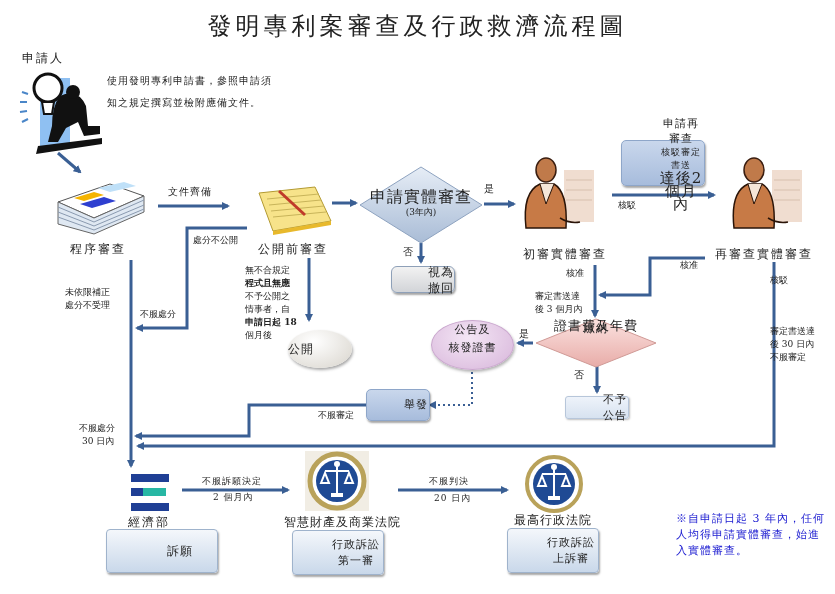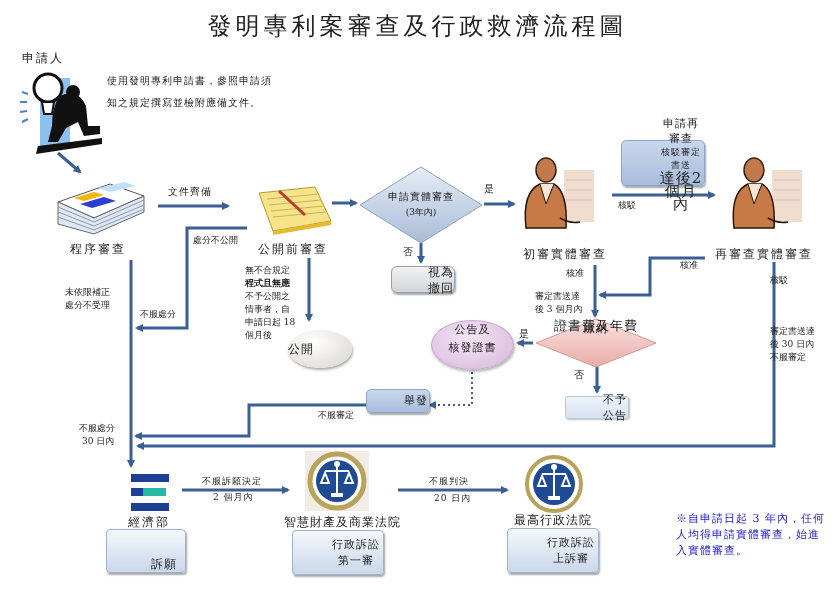--- a/index.html
+++ b/index.html
@@ -126,41 +126,41 @@
   <line x1="24" y1="6" x2="50" y2="30" stroke="#c03a2a" stroke-width="3"></line>
   <path d="M18,46 L76,36 L76,40 L18,50 z" fill="#e8b92c"></path>
 </svg>
 <div class="t t-lbl" style="left:258px;top:242px;">公開前審查</div>
 <div class="t t-sm" style="left:193px;top:234px;">處分不公開</div>
 
 <div class="t t-sm" style="left:245px;top:264px;">無不合規定</div>
 <div class="t t-sm" style="left:245px;top:277px;font-weight:bold;">程式且無應</div>
 <div class="t t-sm" style="left:245px;top:290px;">不予公開之</div>
 <div class="t t-sm" style="left:245px;top:303px;">情事者，自</div>
-<div class="t t-sm" style="left:245px;top:316px;">申請日起 18</div>
+<div class="t t-sm" style="left:245px;top:316px;font-weight:bold;">申請日起 18</div>
 <div class="t t-sm" style="left:245px;top:329px;">個月後</div>
 
 <div class="ellipse" style="left:288px;top:330px;width:64px;height:38px;background:radial-gradient(ellipse at 40% 30%, #ffffff, #d8d4cc);box-shadow:1px 2px 3px rgba(0,0,0,0.35);font-size:12px;">
     <span>公開</span>
   </div>
 
 <div class="t t-sm" style="left:65px;top:286px;">未依限補正</div>
 <div class="t t-sm" style="left:65px;top:299px;">處分不受理</div>
 <div class="t t-sm" style="left:140px;top:308px;">不服處分</div>
 
 <svg class="abs" style="left:358px;top:165px;" width="126" height="80">
   <defs>
       <linearGradient id="gd1" x1="0" y1="0" x2="0" y2="1">
         <stop offset="0" stop-color="#e6edf6"></stop>
         <stop offset="1" stop-color="#a9bcd6"></stop>
       </linearGradient>
     </defs>
   <polygon points="63,2 124,40 63,78 2,40" fill="url(#gd1)" stroke="#8ea3c0" stroke-width="1"></polygon>
 </svg>
-<div class="t" style="left:358px;top:190px;width:126px;text-align:center;font-size:10px;letter-spacing:1px;">申請實體審查</div>
+<div class="t" style="left:358px;top:190px;width:126px;text-align:center;font-size:16px;letter-spacing:1px;">申請實體審查</div>
 <div class="t t-sm" style="left:358px;top:206px;width:126px;text-align:center;">(3年內)</div>
 <div class="t" style="left:484px;top:182px;">是</div>
 <div class="t" style="left:403px;top:245px;">否</div>
 
 <div class="box gray" style="left:391px;top:266px;width:64px;height:27px;font-size:12px;">
     <span>視為撤回</span>
   </div>
 
 <svg class="abs" style="left:518px;top:152px;" width="80" height="86">
   <rect x="46" y="18" width="30" height="52" fill="#f0ddd0"></rect>
@@ -222,35 +222,35 @@
 
 <div class="ellipse" style="left:431px;top:320px;width:83px;height:50px;background:radial-gradient(ellipse at 45% 35%, #f4e6f5, #d7b5da);border:1px solid #c9a6cd;box-shadow:1px 2px 3px rgba(0,0,0,0.3);flex-direction:column;">
   <span>公告及</span>
   <span>核發證書</span>
 </div>
 
 <div class="box light" style="left:565px;top:396px;width:64px;height:23px;">
     <span>不予公告</span>
   </div>
 
-<div class="box blue" style="left:366px;top:389px;width:64px;height:24px;">
+<div class="box blue" style="left:366px;top:389px;width:64px;height:32px;">
     <span>舉發</span>
   </div>
 <div class="t t-sm" style="left:318px;top:409px;">不服審定</div>
 
 <div class="t t-sm" style="left:79px;top:422px;">不服處分</div>
 <div class="t t-sm" style="left:82px;top:435px;">30 日內</div>
 
 <div class="abs" style="left:131px;top:474px;width:38px;height:8px;background:#1f3f95;"></div>
 <div class="abs" style="left:131px;top:488px;width:12px;height:8px;background:#1f3f95;"></div>
 <div class="abs" style="left:143px;top:488px;width:23px;height:8px;background:#27b7a4;"></div>
 <div class="abs" style="left:131px;top:503px;width:38px;height:8px;background:#1f3f95;"></div>
 <div class="t t-lbl" style="left:128px;top:515px;">經濟部</div>
 
-<div class="box" style="left:106px;top:529px;width:80px;height:44px;font-size:12px;align-items:flex-end;">
+<div class="box" style="left:106px;top:529px;width:112px;height:44px;font-size:12px;">
     <span>訴願</span>
   </div>
 
 <div class="t t-sm" style="left:202px;top:475px;letter-spacing:1px;">不服訴願決定</div>
 <div class="t t-sm" style="left:213px;top:491px;letter-spacing:1px;">2 個月內</div>
 
 <svg class="abs" style="left:305px;top:451px;" width="64" height="60">
   <rect x="0" y="0" width="64" height="60" fill="#f1ede4"></rect>
   <circle cx="32" cy="30" r="27" fill="#fff" stroke="#b9a25a" stroke-width="5"></circle>
   <circle cx="32" cy="30" r="21" fill="#1f4a94"></circle>

